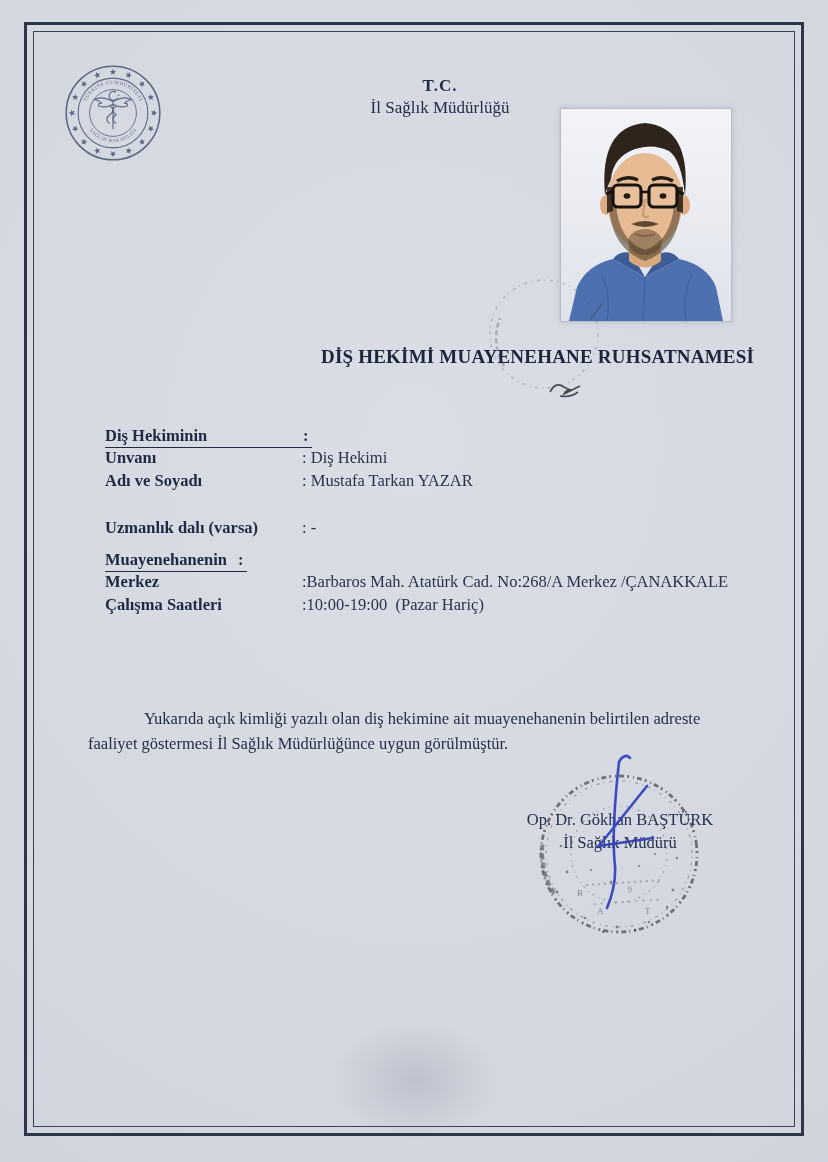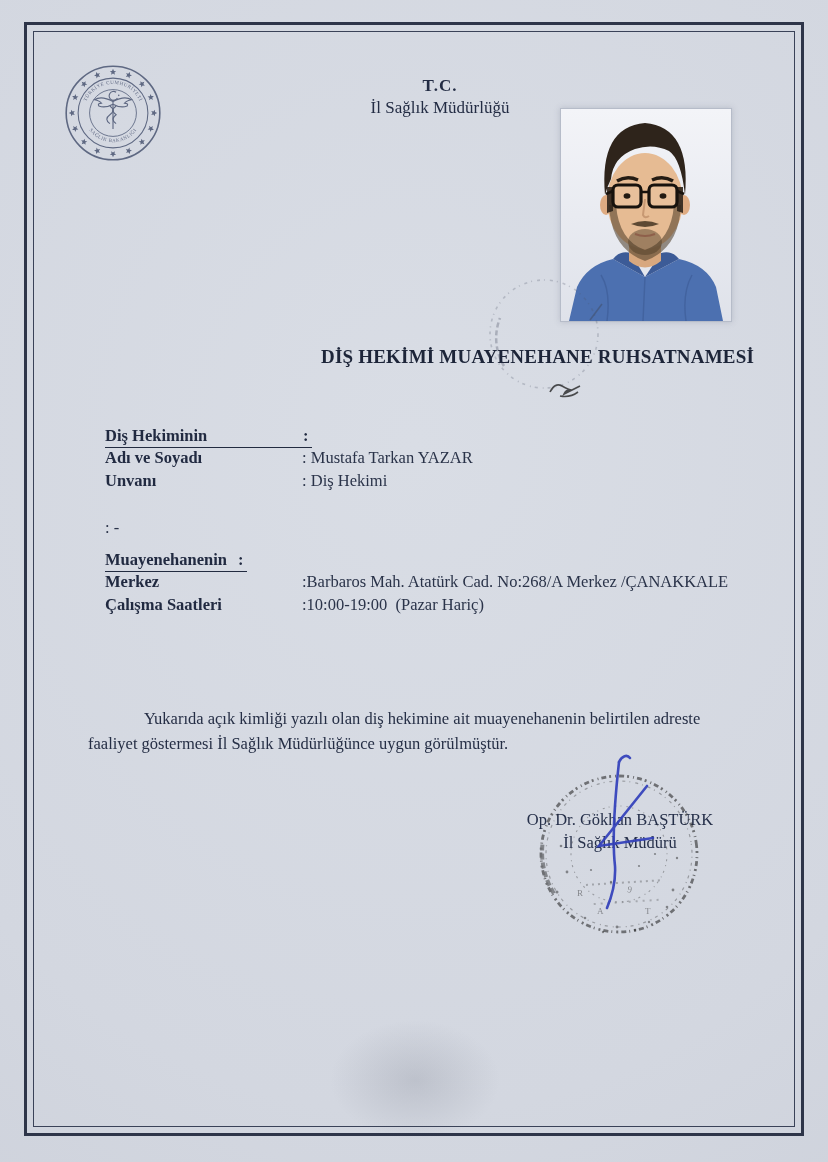--- a/index.html
+++ b/index.html
@@ -162,30 +162,31 @@
   </svg>
 
   <div class="doc-title">DİŞ HEKİMİ MUAYENEHANE RUHSATNAMESİ</div>
 
   <div class="section section-dentist">
     <div class="sec-heading">
       <span class="head-label">Diş Hekiminin</span>
         <span class="head-colon">:</span>
     </div>
     <div class="srow">
+      <span class="slabel">Unvanı</span>
+      <span class="svalue">: Diş Hekimi</span>
+    </div>
+    <div class="srow">
       <span class="slabel">Adı ve Soyadı</span>
       <span class="svalue">: Mustafa Tarkan YAZAR</span>
     </div>
     <div class="srow">
-      <span class="slabel">Unvanı</span>
-      <span class="svalue">: Diş Hekimi</span>
-    </div>
-    <div class="srow">
-    </div>
-    <div class="srow">
+    </div>
+    <div class="srow">
+      <span class="slabel">Uzmanlık dalı (varsa)</span>
       <span class="svalue">: -</span>
     </div>
   </div>
 
   <div class="section section-office">
     <div class="sec-heading">
       <span class="head-label">Muayenehanenin</span>
         <span class="head-colon">:</span>
     </div>
     <div class="srow">

